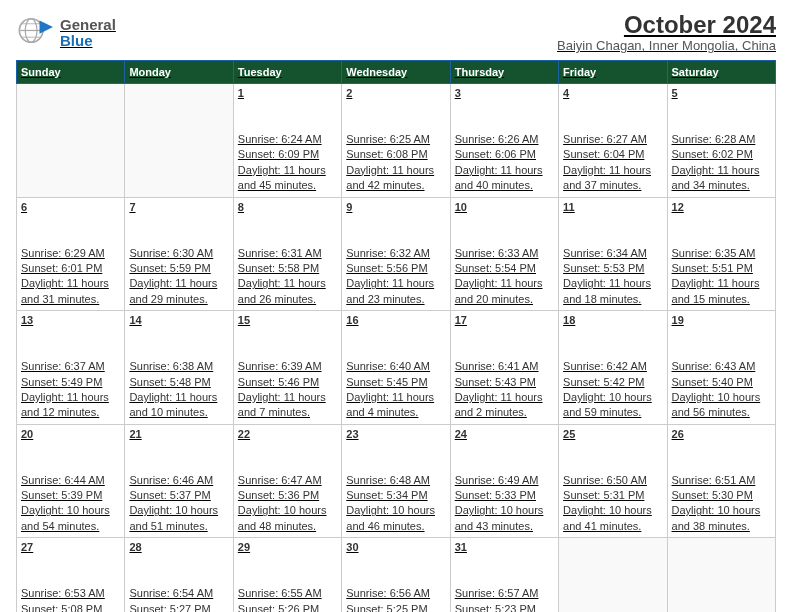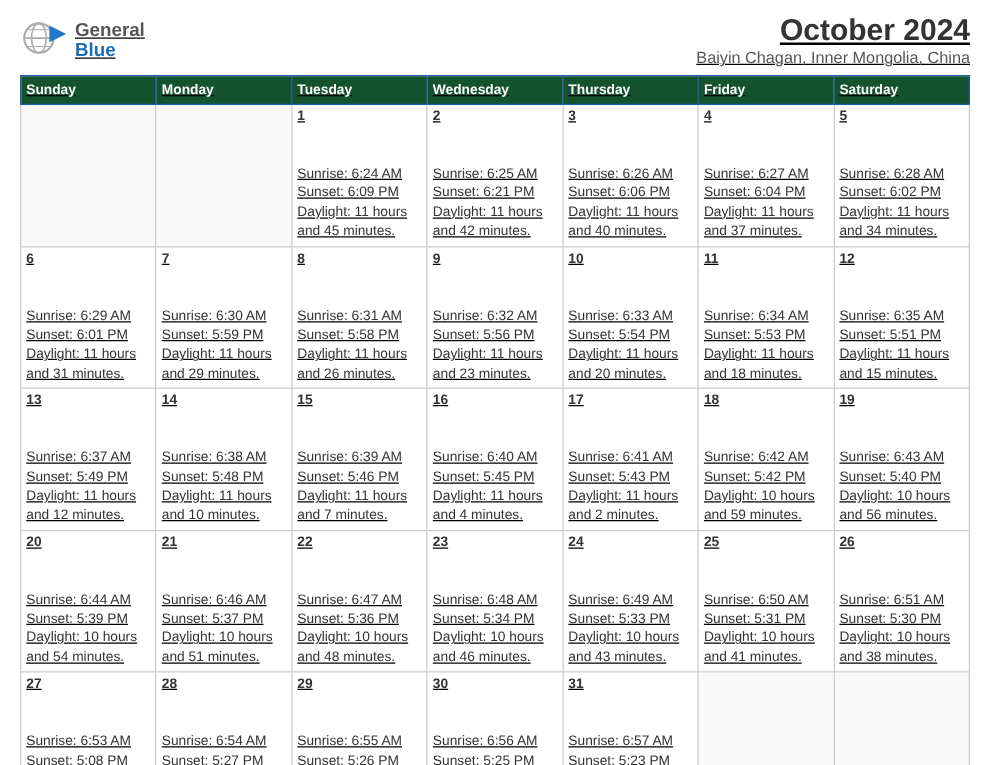--- a/index.html
+++ b/index.html
@@ -149,21 +149,21 @@
           <td class="empty"></td>
           <td>
             <span class="day-number">1</span>
             <div class="day-info">Sunrise: 6:24 AM
 Sunset: 6:09 PM
 Daylight: 11 hours and 45 minutes.</div>
           </td>
           <td>
             <span class="day-number">2</span>
             <div class="day-info">Sunrise: 6:25 AM
-Sunset: 6:21 PM
+Sunset: 6:08 PM
 Daylight: 11 hours and 42 minutes.</div>
           </td>
           <td>
             <span class="day-number">3</span>
             <div class="day-info">Sunrise: 6:26 AM
 Sunset: 6:06 PM
 Daylight: 11 hours and 40 minutes.</div>
           </td>
           <td>
             <span class="day-number">4</span>

